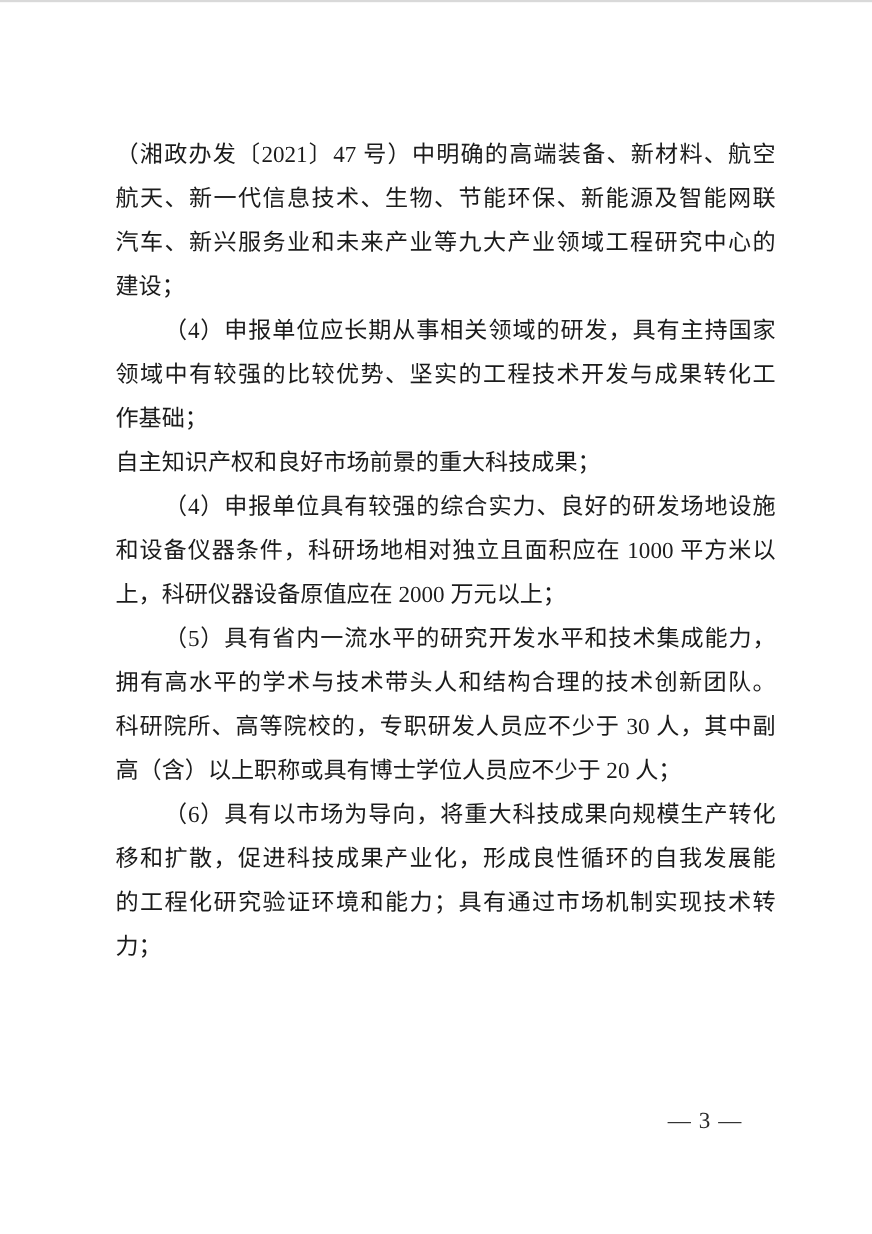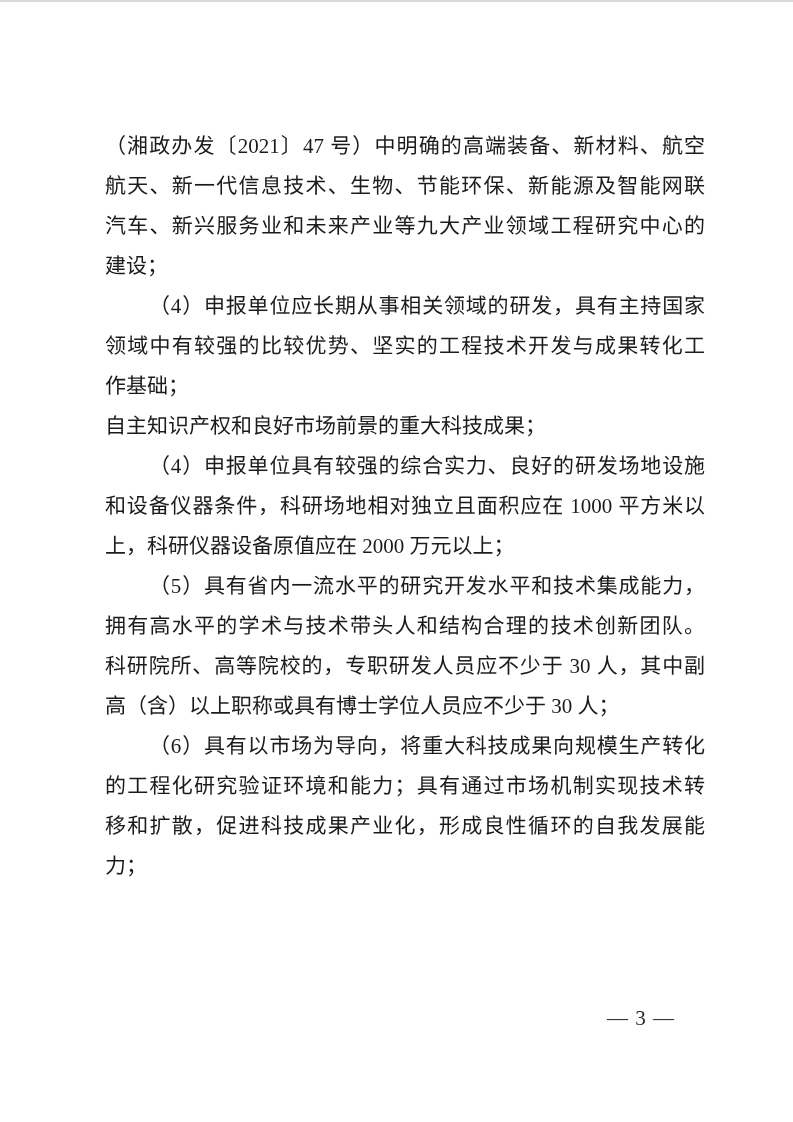--- a/index.html
+++ b/index.html
@@ -17,21 +17,21 @@
   .scan-edge {
     position: absolute;
     top: 0; left: 0;
     width: 100%;
     height: 2px;
     background: #d9d9d9;
   }
   .doc-text {
     position: absolute;
     left: 105px;
-    top: 126px;
+    top: 120px;
     width: 600px;
     font-size: 21px;
   }
   .line {
     height: 40px;
     line-height: 40px;
     white-space: nowrap;
     text-align: justify;
     text-align-last: justify;
     text-justify: inter-character;
@@ -66,20 +66,20 @@
     <div class="line indent">（4）申报单位应长期从事相关领域的研发，具有主持国家</div>
     <div class="line">领域中有较强的比较优势、坚实的工程技术开发与成果转化工</div>
     <div class="line end">作基础；</div>
     <div class="line end">自主知识产权和良好市场前景的重大科技成果；</div>
     <div class="line indent">（4）申报单位具有较强的综合实力、良好的研发场地设施</div>
     <div class="line">和设备仪器条件，科研场地相对独立且面积应在 1000 平方米以</div>
     <div class="line end">上，科研仪器设备原值应在 2000 万元以上；</div>
     <div class="line indent">（5）具有省内一流水平的研究开发水平和技术集成能力，</div>
     <div class="line">拥有高水平的学术与技术带头人和结构合理的技术创新团队。</div>
     <div class="line">科研院所、高等院校的，专职研发人员应不少于 30 人，其中副</div>
-    <div class="line end">高（含）以上职称或具有博士学位人员应不少于 30 人；</div>
+    <div class="line end">高（含）以上职称或具有博士学位人员应不少于 20 人；</div>
     <div class="line indent">（6）具有以市场为导向，将重大科技成果向规模生产转化</div>
+    <div class="line">移和扩散，促进科技成果产业化，形成良性循环的自我发展能</div>
     <div class="line">的工程化研究验证环境和能力；具有通过市场机制实现技术转</div>
-    <div class="line">移和扩散，促进科技成果产业化，形成良性循环的自我发展能</div>
     <div class="line end">力；</div>
   </div>
 
 <div class="page-number">— 3 —</div>
 
 </body></html>

